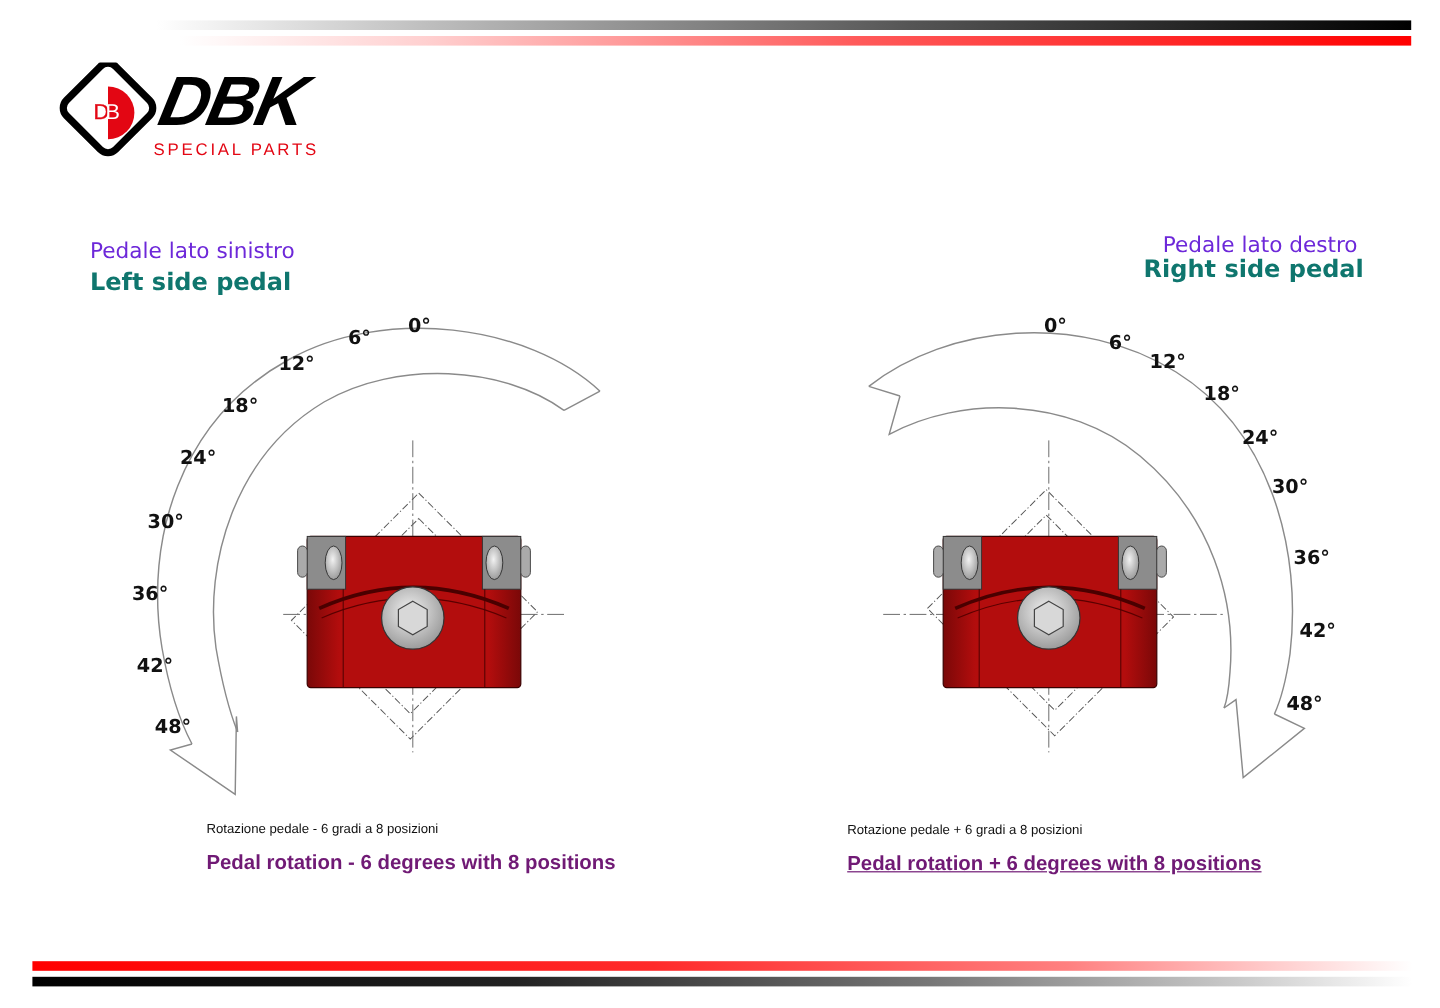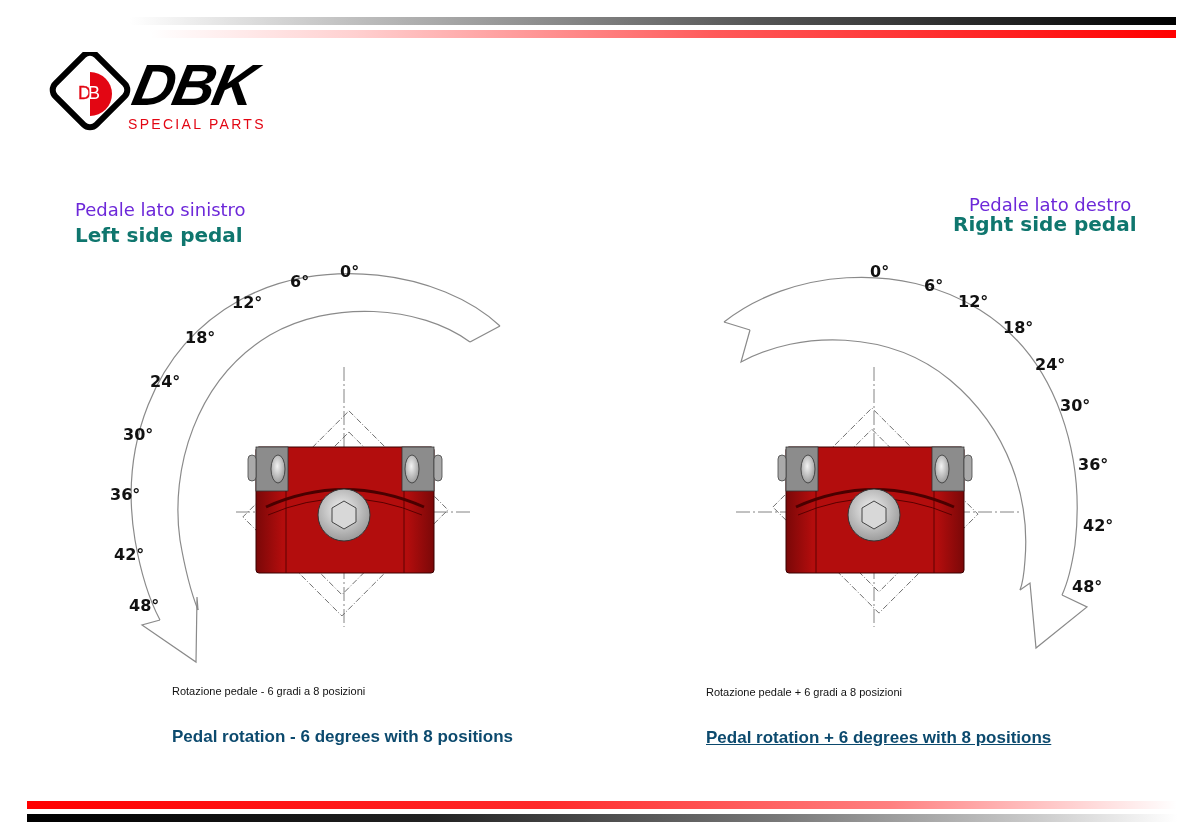--- a/index.html
+++ b/index.html
@@ -6,21 +6,21 @@
   body { width:1200px; height:840px; background:#ffffff; position:relative; overflow:hidden; font-family:"DejaVu Sans", sans-serif; color:#111; }
   .abs { position:absolute; }
   .bar { position:absolute; height:8px; }
   .top-dark { left:130px; top:17px; width:1046px; background:linear-gradient(to right, rgba(255,255,255,0) 0%, #bdbdbd 22%, #555 60%, #000 100%); }
   .top-red { left:150px; top:30px; width:1026px; background:linear-gradient(to right, rgba(255,255,255,0) 0%, #ffd0d0 20%, #ff5a5a 55%, #ff0000 100%); }
   .bot-red { left:27px; top:801px; width:1150px; background:linear-gradient(to right, #ff0000 0%, #ff2a2a 45%, #ff8080 75%, rgba(255,255,255,0) 100%); }
   .bot-dark { left:27px; top:814px; width:1150px; background:linear-gradient(to right, #000 0%, #222 35%, #777 65%, #ccc 88%, rgba(255,255,255,0) 100%); }
   .title-it { font-size:18px; font-weight:normal; color:#6d28d9; }
   .title-en { font-size:20px; font-weight:bold; color:#0f766e; }
   .cap-it { font-size:11px; color:#111; font-family:"Liberation Sans", sans-serif; }
-  .cap-en { font-size:17px; font-weight:bold; color:#0c4a6e; font-family:"Liberation Sans", sans-serif;margin-top:18px; }
+  .cap-en { font-size:17px; font-weight:bold; color:#701a75; font-family:"Liberation Sans", sans-serif; }
   .deg { position:absolute; font-size:16px; font-weight:bold; color:#111; font-family:"DejaVu Sans", sans-serif; }
   svg { position:absolute; left:0; top:0; }
 </style>
 </head>
 <body>
 
 <div class="bar top-dark"></div>
 <div class="bar top-red"></div>
 <div class="bar bot-red"></div>
 <div class="bar bot-dark"></div>

